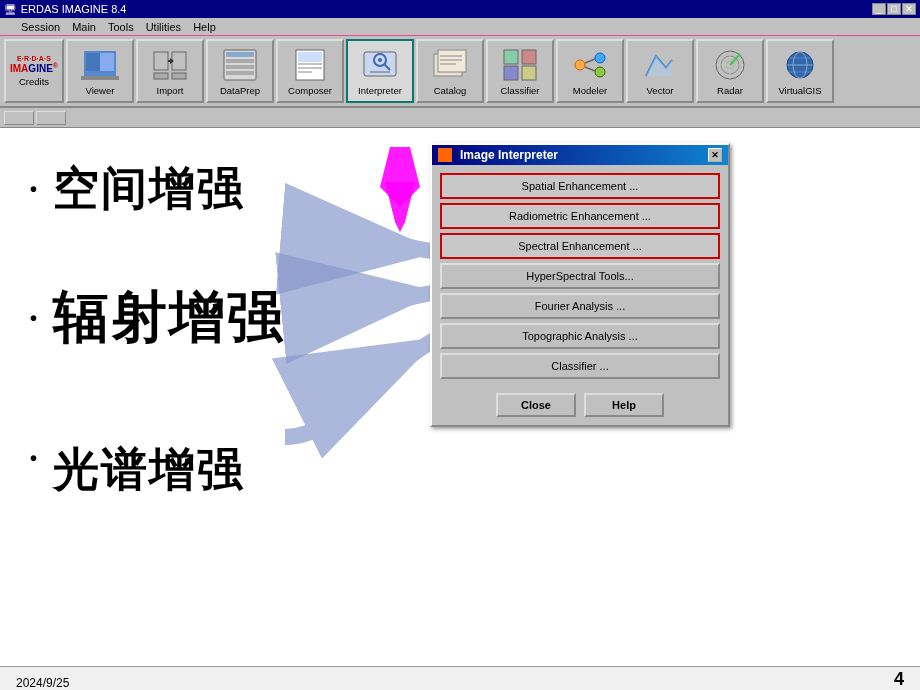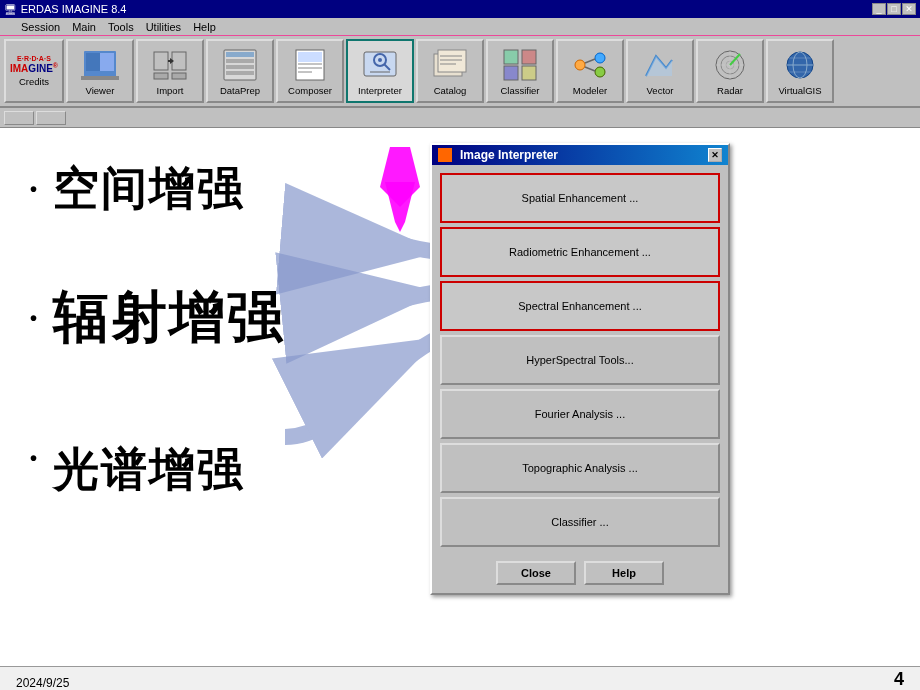--- a/index.html
+++ b/index.html
@@ -188,21 +188,21 @@
     }
     .dialog-body {
       padding: 8px;
       display: flex;
       flex-direction: column;
       gap: 4px;
     }
     .dialog-btn {
       background: #c0c0c0;
       border: 2px outset #ddd;
-      padding: 17px 8px;
+      padding: 5px 8px;
       font-size: 11px;
       text-align: center;
       cursor: pointer;
       width: 100%;
     }
     .dialog-btn.highlighted {
       border: 2px solid #cc0000;
       background: #c8c8c8;
     }
     .dialog-footer {

